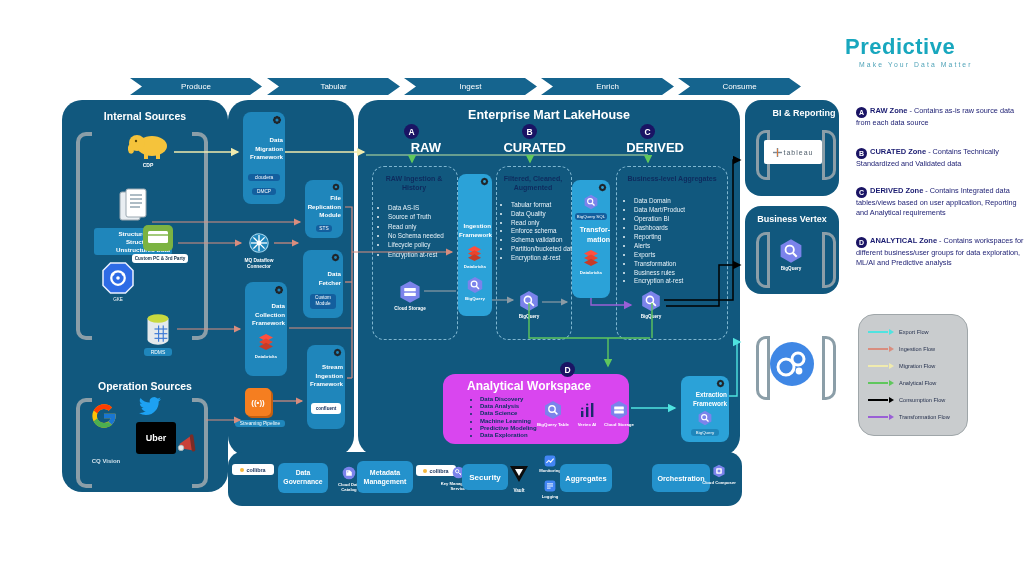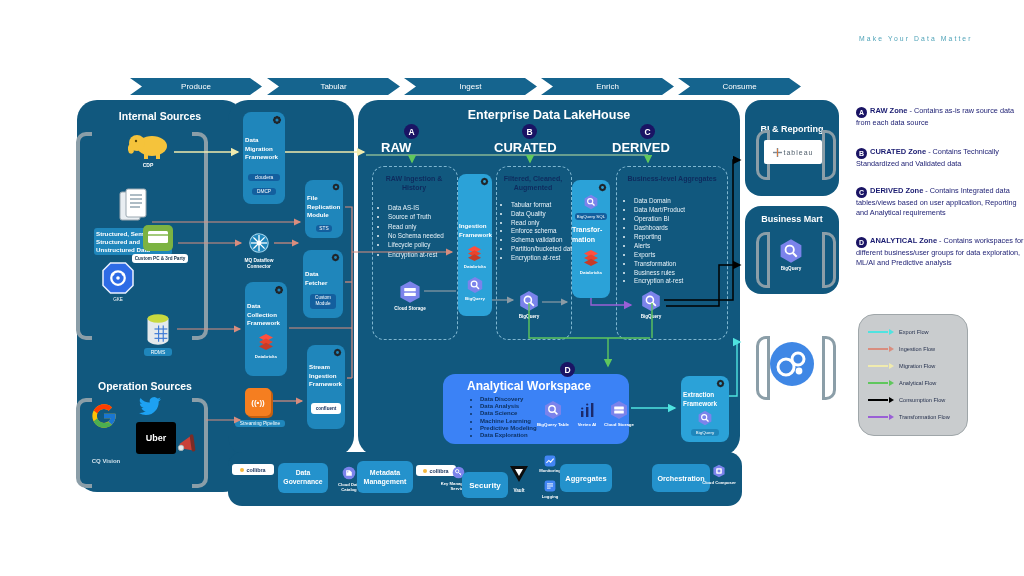--- a/index.html
+++ b/index.html
@@ -12,21 +12,21 @@
   .modbox{position:absolute;background:#1F86BB;border-radius:8px;}
   .brightbox{position:absolute;background:#2BA2D8;border-radius:8px;}
   .btn{position:absolute;background:#2492CC;border-radius:6px;color:#fff;font-weight:bold;
        display:flex;align-items:center;justify-content:center;text-align:center;}
   .chip{position:absolute;background:#135F9E;color:#fff;border-radius:3px;text-align:center;}
   .whitechip{position:absolute;background:#fff;border-radius:3px;display:flex;align-items:center;justify-content:center;gap:2px;}
   .dashzone{position:absolute;border:1.4px dashed #7FB6D0;border-radius:12px;}
   .ztitle{position:absolute;color:#0E2B5E;font-weight:bold;text-align:center;font-size:7px;line-height:1.25;}
   .bl{margin:0;padding-left:9px;color:#EAF4FA;font-size:6.3px;line-height:1.48;}
   .bl li{margin:0;padding:0;}
-  .wt{color:#fff;font-weight:bold;text-align:left;}
+  .wt{color:#fff;font-weight:bold;text-align:right;}
   .ptitle{position:absolute;color:#fff;font-weight:bold;text-align:center;width:100%;}
   .brk{position:absolute;width:12px;border:4px solid #8B9EA8;background:transparent;}
   .brk-l{border-right:none;border-radius:10px 0 0 10px;}
   .brk-r{border-left:none;border-radius:0 10px 10px 0;}
   .brks{position:absolute;width:8px;border:3px solid #8B9EA8;background:transparent;}
   .lbl{position:absolute;color:#fff;text-align:center;line-height:1.2;}
   .circle-letter{position:absolute;width:15px;height:15px;border-radius:50%;background:#1A1464;color:#fff;
         font-size:8.5px;font-weight:bold;display:flex;align-items:center;justify-content:center;}
   .note{position:absolute;width:168px;color:#1A1C71;font-size:7.3px;line-height:1.3;}
   .note b{font-size:7.5px;}
@@ -40,40 +40,41 @@
   .tri{width:0;height:0;border-left:9px solid transparent;border-right:9px solid transparent;border-top:16px solid #0d0d0d;position:absolute;}
   .tri-in{width:0;height:0;border-left:4px solid transparent;border-right:4px solid transparent;border-top:7px solid #fff;position:absolute;left:-4px;top:-16px;}
   svg{display:block;}
 </style>
 </head>
 <body>
 
 <div id="canvas">
 
   <div class="a" style="left:845px;top:34px;width:170px;">
+    <div style="font-size:22px;font-weight:bold;color:#18A7BE;letter-spacing:0.5px;">Predictive</div>
     <div style="font-size:6.8px;color:#4FA3B8;letter-spacing:2.1px;margin:1px 0 0 14px;">Make Your Data Matter</div>
   </div>
 
   <div class="stage" style="left:130px;width:132px;">
       <span>Produce</span>
     </div>
   <div class="stage" style="left:267px;width:133px;">
       <span>Tabular</span>
     </div>
   <div class="stage" style="left:404px;width:133px;">
       <span>Ingest</span>
     </div>
   <div class="stage" style="left:541px;width:133px;">
       <span>Enrich</span>
     </div>
   <div class="stage" style="left:678px;width:123px;">
       <span>Consume</span>
     </div>
 
-  <div class="panel" style="left:62px;top:100px;width:166px;height:392px;margin-left:15px;">
+  <div class="panel" style="left:62px;top:100px;width:166px;height:392px;">
     <div class="ptitle" style="top:10px;font-size:10.5px;">Internal Sources</div>
   </div>
   <div class="brk brk-l" style="left:76px;top:132px;height:200px;"></div>
   <div class="brk brk-r" style="left:192px;top:132px;height:200px;"></div>
 
   <div class="a" style="left:126px;top:130px;">
     <svg width="46" height="30" viewBox="0 0 46 30">
       <ellipse cx="26" cy="16" rx="15" ry="10" fill="#F5C33B"></ellipse>
       <circle cx="11" cy="13" r="8" fill="#F5C33B"></circle>
       <path d="M5 13 q-5 3 -2 10 q4 2 5 -2 z" fill="#F5C33B"></path>
@@ -251,21 +252,21 @@
           <circle cx="7" cy="7" r="1.8" fill="#1F86BB"></circle>
         </svg>
     </div>
     <div class="wt a" style="left:2px;top:18px;width:34px;font-size:6.2px;line-height:1.4;">Stream Ingestion Framework</div>
     <div class="whitechip" style="left:4px;top:58px;width:30px;height:11px;">
       <span style="font-size:4.6px;color:#173361;font-weight:bold;">confluent</span>
     </div>
   </div>
 
   <div class="panel" style="left:358px;top:100px;width:382px;height:356px;">
-    <div class="ptitle" style="top:8px;font-size:12.5px;">Enterprise Data LakeHouse</div>
+    <div class="ptitle" style="top:8px;font-size:12.5px;">Enterprise Mart LakeHouse</div>
   </div>
 
   <div class="circle-letter" style="left:404px;top:124px;">A</div>
   <div class="wt a" style="left:381px;top:140px;width:60px;font-size:13px;">RAW</div>
   <div class="circle-letter" style="left:522px;top:124px;">B</div>
   <div class="wt a" style="left:494px;top:140px;width:72px;font-size:13px;">CURATED</div>
   <div class="circle-letter" style="left:640px;top:124px;">C</div>
   <div class="wt a" style="left:612px;top:140px;width:72px;font-size:13px;">DERIVED</div>
 
   <div class="dashzone" style="left:372px;top:166px;width:84px;height:172px;">
@@ -384,21 +385,21 @@
   <div class="a" style="left:640px;top:290px;">
     <svg width="22" height="22" viewBox="0 0 20 20">
         <polygon points="10,1 18,5.5 18,14.5 10,19 2,14.5 2,5.5" fill="#7B83EB"></polygon>
         <circle cx="9" cy="9" r="3.2" fill="none" stroke="#fff" stroke-width="1.4"></circle>
         <line x1="11.5" y1="11.5" x2="14.4" y2="14.4" stroke="#fff" stroke-width="1.6"></line>
       </svg>
   </div>
   <div class="lbl" style="left:634px;top:314px;width:34px;font-size:4.6px;font-weight:bold;">BigQuery</div>
 
   <div class="circle-letter" style="left:560px;top:362px;z-index:6;">D</div>
-  <div class="a" style="left:443px;top:374px;width:186px;height:70px;background:#3b82f6;border-radius:12px;">
+  <div class="a" style="left:443px;top:374px;width:186px;height:70px;background:#d946ef;border-radius:12px;">
     <div class="a" style="left:24px;top:5px;color:#fff;font-weight:bold;font-size:12px;">Analytical Workspace</div>
     <ul class="bl" style="position:absolute;left:28px;top:22px;width:100px;font-size:6px;line-height:1.2;color:#0E3263;font-weight:bold;">
       <li>Data Discovery</li>
       <li>Data Analysis</li>
       <li>Data Science</li>
       <li>Machine Learning</li>
       <li>Predictive Modeling</li>
       <li>Data Exploration</li>
     </ul>
     <div class="a" style="left:100px;top:26px;">
@@ -442,35 +443,35 @@
       <svg width="16" height="16" viewBox="0 0 20 20">
           <polygon points="10,1 18,5.5 18,14.5 10,19 2,14.5 2,5.5" fill="#7B83EB"></polygon>
           <circle cx="9" cy="9" r="3.2" fill="none" stroke="#fff" stroke-width="1.4"></circle>
           <line x1="11.5" y1="11.5" x2="14.4" y2="14.4" stroke="#fff" stroke-width="1.6"></line>
         </svg>
     </div>
     <div class="chip" style="left:10px;top:53px;width:28px;font-size:4.4px;padding:1px 0;background:#1F86BB;">BigQuery</div>
   </div>
 
   <div class="panel" style="left:745px;top:100px;width:94px;height:96px;border-radius:16px;">
-    <div class="ptitle" style="top:24px;font-size:9px;">BI &amp; Reporting</div>
+    <div class="ptitle" style="top:8px;font-size:9px;padding-left:12px;">BI &amp; Reporting</div>
   </div>
   <div class="brks brk-l" style="left:756px;top:130px;height:44px;"></div>
   <div class="brks brk-r" style="left:822px;top:130px;height:44px;"></div>
   <div class="whitechip" style="left:764px;top:140px;width:58px;height:24px;border-radius:2px;">
     <svg width="9" height="9" viewBox="0 0 10 10">
         <rect x="4.2" y="0" width="1.6" height="10" fill="#7b8794"></rect>
         <rect x="0" y="4.2" width="10" height="1.6" fill="#7b8794"></rect>
         <rect x="4.5" y="1" width="1" height="8" fill="#E8762D"></rect>
       </svg>
     <span style="font-size:7px;color:#52606d;letter-spacing:1px;">tableau</span>
   </div>
 
   <div class="panel" style="left:745px;top:206px;width:94px;height:88px;border-radius:16px;">
-    <div class="ptitle" style="top:8px;font-size:9px;">Business Mart</div>
+    <div class="ptitle" style="top:8px;font-size:9px;">Business Vertex</div>
   </div>
   <div class="brks brk-l" style="left:756px;top:232px;height:50px;"></div>
   <div class="brks brk-r" style="left:822px;top:232px;height:50px;"></div>
   <div class="a" style="left:778px;top:238px;">
     <svg width="26" height="26" viewBox="0 0 20 20">
         <polygon points="10,1 18,5.5 18,14.5 10,19 2,14.5 2,5.5" fill="#7B83EB"></polygon>
         <circle cx="9" cy="9" r="3.2" fill="none" stroke="#fff" stroke-width="1.4"></circle>
         <line x1="11.5" y1="11.5" x2="14.4" y2="14.4" stroke="#fff" stroke-width="1.6"></line>
       </svg>
   </div>
@@ -556,21 +557,21 @@
 
   <div class="a" style="left:452px;top:466px;">
     <svg width="13" height="13" viewBox="0 0 20 20">
         <circle cx="10" cy="10" r="9" fill="#7B83EB"></circle>
         <circle cx="8" cy="8" r="2.6" fill="none" stroke="#fff" stroke-width="1.4"></circle>
         <line x1="9.8" y1="9.8" x2="14" y2="14" stroke="#fff" stroke-width="1.4"></line>
         <line x1="12.4" y1="12.4" x2="13.6" y2="11.2" stroke="#fff" stroke-width="1.4"></line>
       </svg>
   </div>
   <div class="lbl" style="left:438px;top:481px;width:40px;font-size:4.2px;font-weight:bold;">Key Management Service</div>
-  <div class="btn" style="left:462px;top:464px;width:46px;height:26px;font-size:8px;margin-top:8px;">Security</div>
+  <div class="btn" style="left:462px;top:464px;width:46px;height:26px;font-size:8px;">Security</div>
   <div class="a" style="left:510px;top:466px;">
     <div class="tri"></div>
       <div class="tri-in" style="left:5px;top:3px;"></div>
   </div>
   <div class="lbl" style="left:506px;top:488px;width:26px;font-size:4.6px;font-weight:bold;">Vault</div>
 
   <div class="a" style="left:544px;top:455px;">
     <svg width="12" height="12" viewBox="0 0 20 20">
         <rect x="1" y="1" width="18" height="18" rx="4" fill="#4285F4"></rect>
         <polyline points="4,13 8,9 11,12 16,6" fill="none" stroke="#fff" stroke-width="1.8"></polyline>

